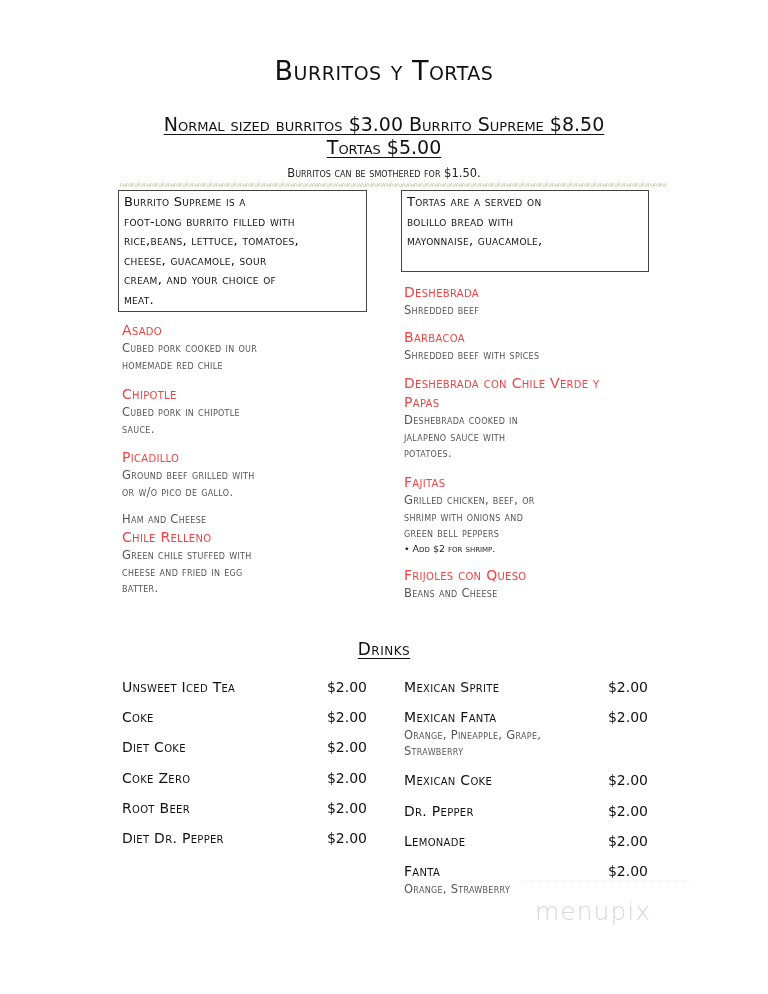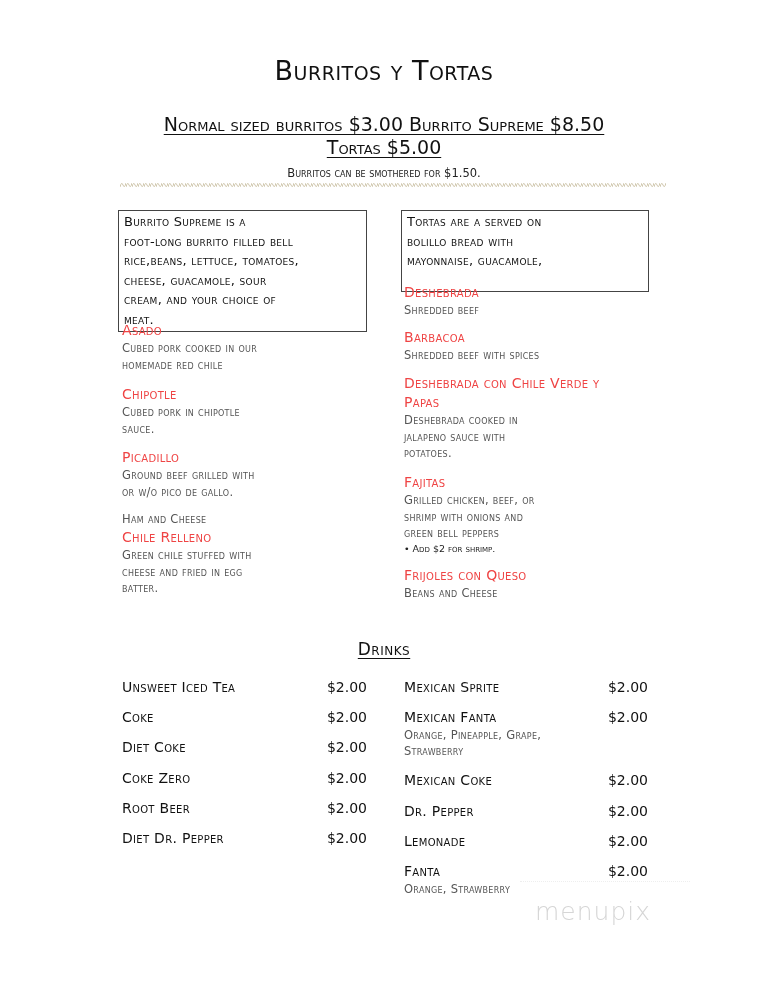--- a/index.html
+++ b/index.html
@@ -22,21 +22,21 @@
     .smother-note {
       position: absolute; left: 0; width: 768px; top: 166px; text-align: center;
       font-size: 11.5px; font-variant: small-caps; color: #222;
     }
     .wave {
       position: absolute; left: 120px; top: 181px; width: 546px; height: 8px;
     }
     .info-box {
       position: absolute; border: 1.3px solid #444; box-sizing: border-box;
       font-size: 13px; font-variant: small-caps; line-height: 19.6px; color: #111;
-      padding: 1px 5px; letter-spacing: 0.3px; margin-top: 20px;
+      padding: 1px 5px; letter-spacing: 0.3px;
     }
     .info-box.burrito { left: 118px; top: 190px; width: 249px; height: 122px; }
     .info-box.torta { left: 401px; top: 190px; width: 248px; height: 82px; }
 
     .item { position: absolute; width: 240px; }
     .item-name {
       font-size: 14px; font-variant: small-caps; color: #ef4444; line-height: 19px;
       letter-spacing: 0.3px;
     }
     .item-desc {
@@ -83,21 +83,21 @@
   <defs>
     <pattern id="wv" x="0" y="0" width="6" height="8" patternUnits="userSpaceOnUse">
       <path d="M0 6 Q1.5 0 3 4 Q4.5 8 6 2" fill="none" stroke="#c9bfa3" stroke-width="0.9"></path>
     </pattern>
   </defs>
   <rect x="0" y="0" width="546" height="8" fill="url(#wv)"></rect>
 </svg>
 
 <div class="info-box burrito">
   <div>Burrito Supreme is a</div>
-  <div>foot-long burrito filled bell</div>
+  <div>foot-long burrito filled with</div>
   <div>rice,beans, lettuce, tomatoes,</div>
   <div>cheese, guacamole, sour</div>
   <div>cream, and your choice of</div>
   <div>meat.</div>
 </div>
 <div class="info-box torta">
   <div>Tortas are a served on</div>
   <div>bolillo bread with</div>
   <div>mayonnaise, guacamole,</div>
 </div>

